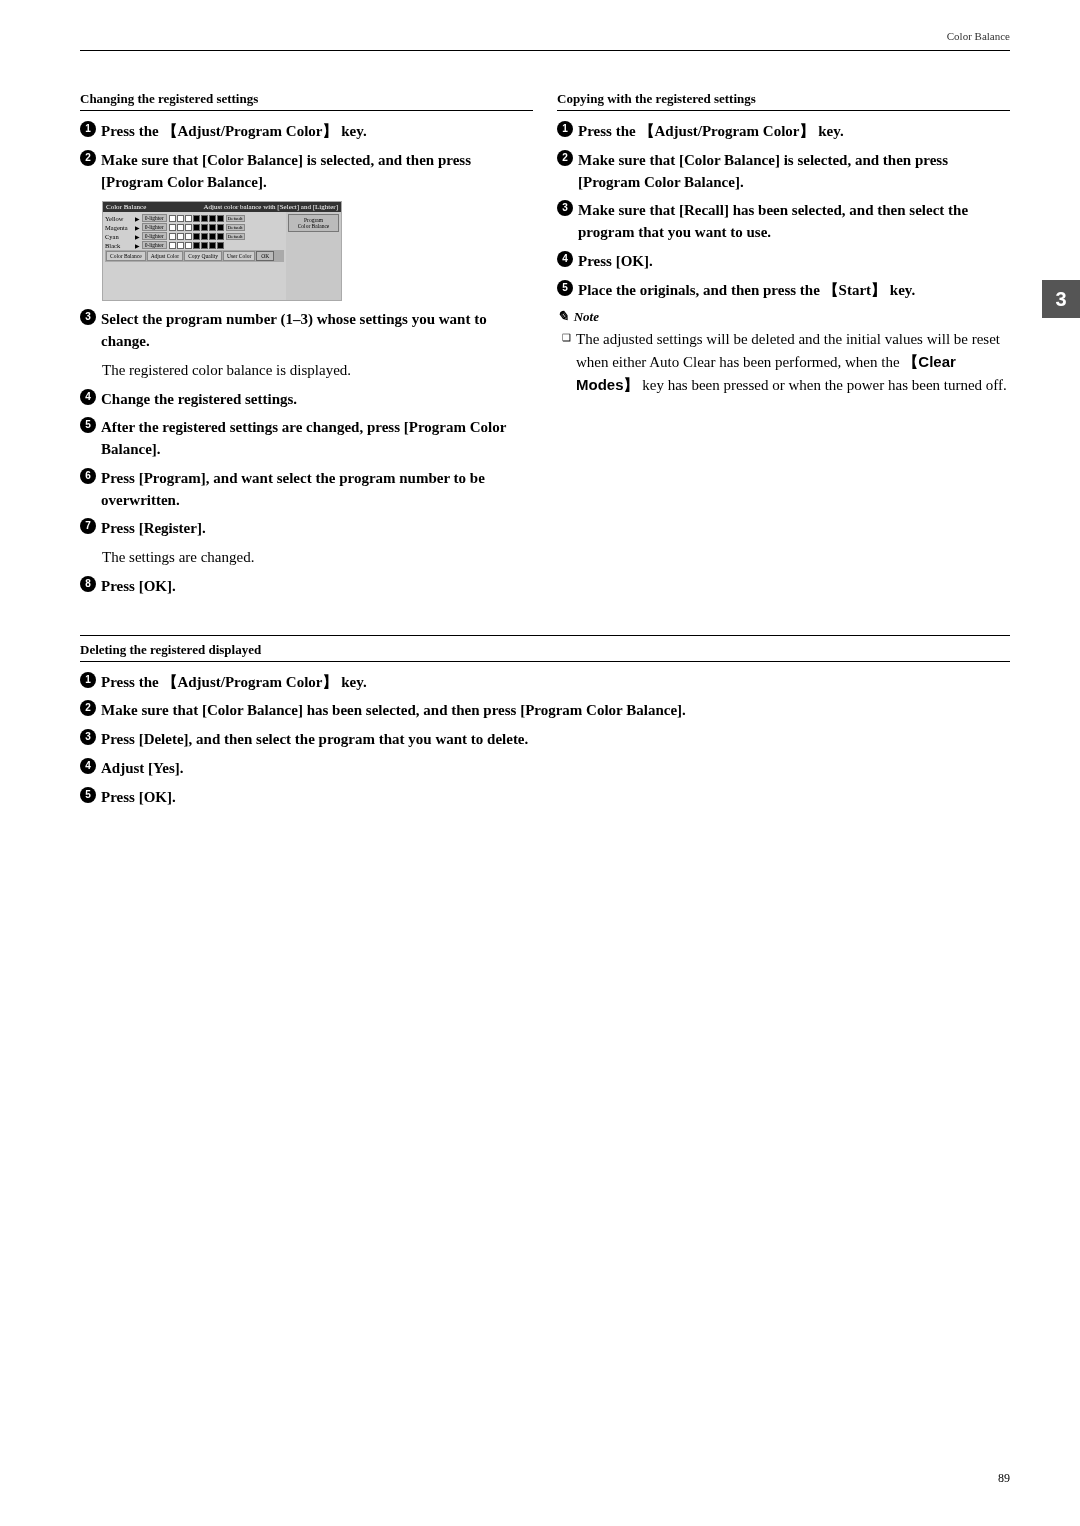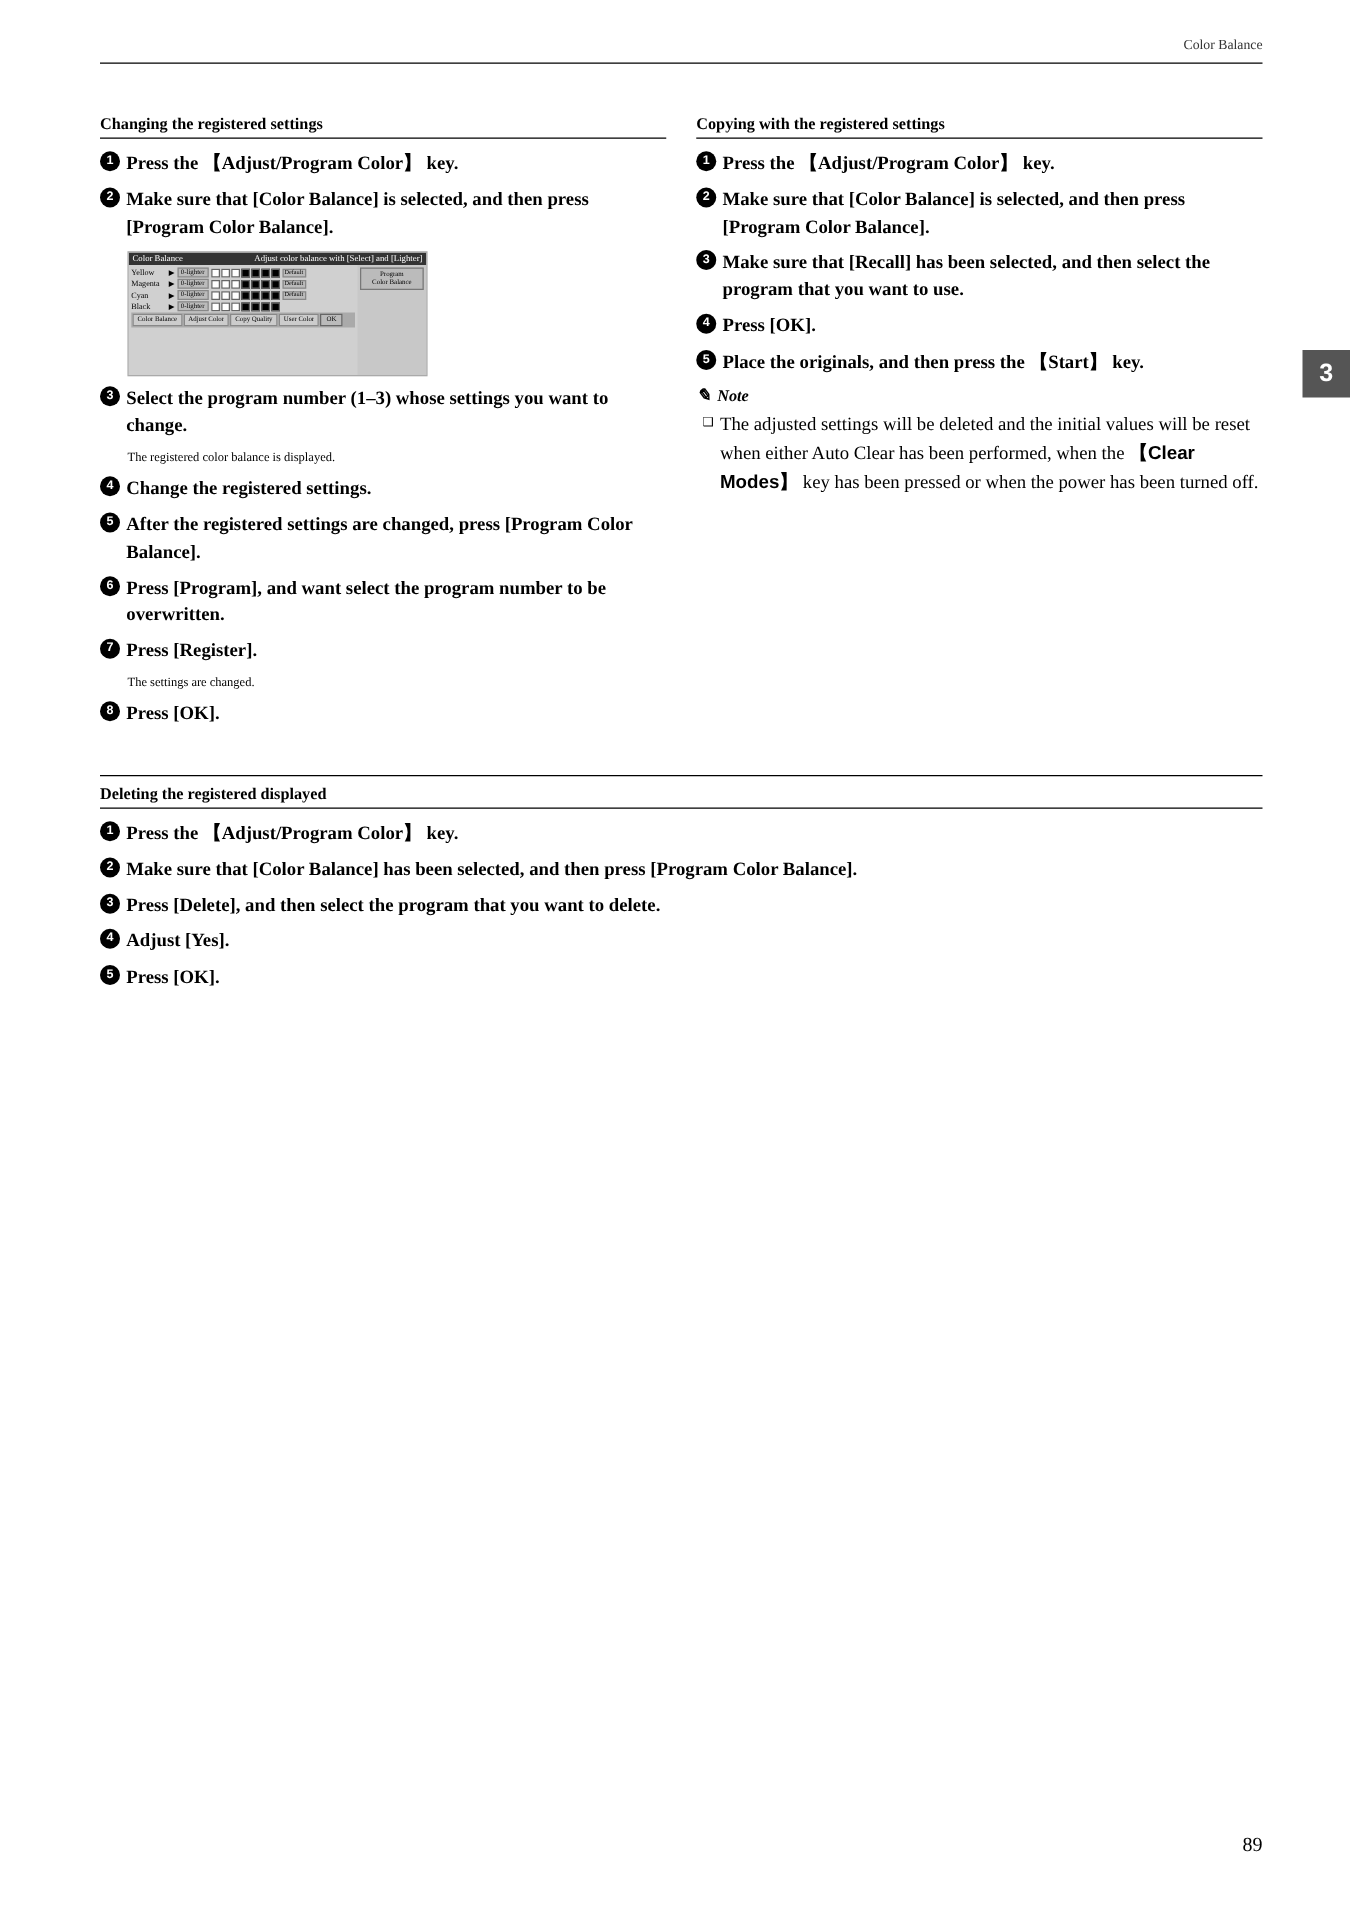--- a/index.html
+++ b/index.html
@@ -83,21 +83,21 @@
       line-height: 1.45;
     }
 
     .step-text b, .step-text strong {
       font-weight: bold;
     }
 
     .indent-text {
       margin-left: 22px;
       margin-bottom: 7px;
-      font-size: 10px;
+      font-size: 15px;
       line-height: 1.45;
       color: #000;
     }
 
     .screen-image {
       margin: 8px 0 8px 22px;
       border: 1px solid #aaa;
       background: #e8e8e8;
       width: 240px;
       height: 100px;
@@ -249,21 +249,21 @@
     .lower-section {
       margin-top: 30px;
       border-top: 1.5px solid #000;
       padding-top: 6px;
     }
 
     .page-number {
       position: absolute;
       bottom: 40px;
       right: 70px;
-      font-size: 16px;
+      font-size: 12px;
     }
 
     .right-tab-marker {
       position: absolute;
       right: 0;
       top: 280px;
       width: 38px;
       height: 38px;
       background: #555;
       color: #fff;

